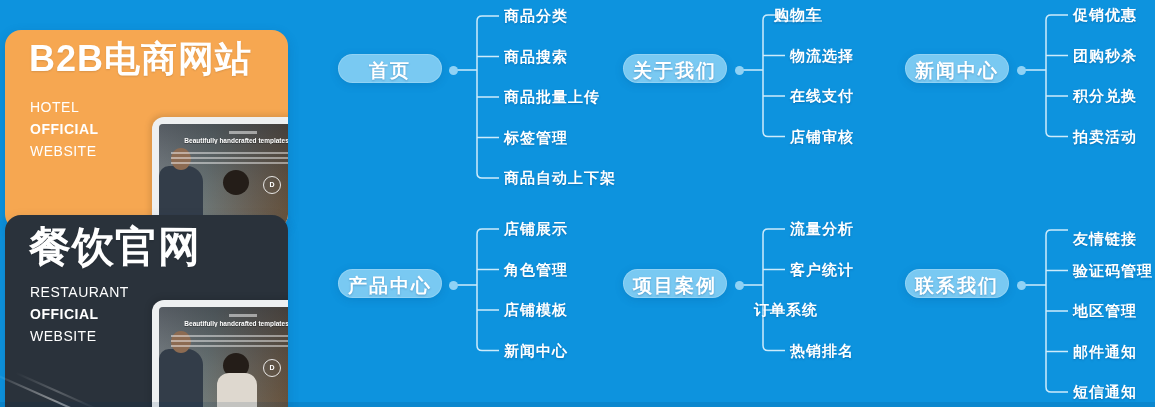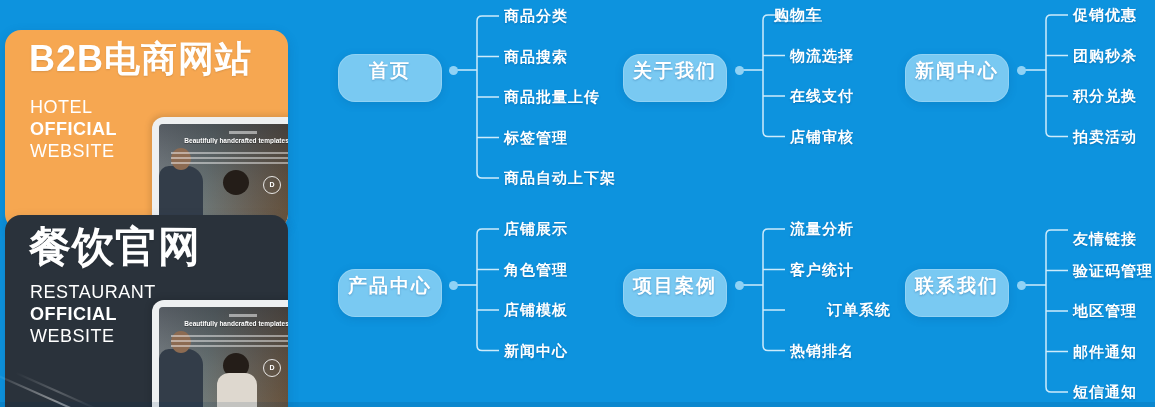--- a/index.html
+++ b/index.html
@@ -12,21 +12,21 @@
 
   
   .card{position:absolute;left:5px;width:283px;border-radius:16px;overflow:hidden;
         box-shadow:0 4px 12px rgba(0,50,100,.18);cursor:pointer;}
   #card0{top:30px;height:200px;}
   #card1{top:215px;height:214px;}
   .card-title{color:#fff;font-weight:bold;padding:8px 0 0 24px;letter-spacing:1px;
               text-shadow:0 1px 2px rgba(0,0,0,.12);white-space:nowrap;}
   #card0 .card-title{font-size:36px;line-height:42px;}
   #card1 .card-title{font-size:42px;line-height:48px;}
-  .card-sub{position:absolute;left:25px;color:#fff;font-size:18px;line-height:22px;letter-spacing:.5px;}
+  .card-sub{position:absolute;left:25px;color:#fff;font-size:14px;line-height:22px;letter-spacing:.5px;}
   #card0 .card-sub{top:66px;}
   #card1 .card-sub{top:66px;}
   .card-sub .sub-line:nth-child(2){font-weight:bold;}
 
   
   .mockup{position:absolute;left:147px;width:175px;height:115px;background:#eef0f1;
           border-radius:12px 0 0 0;padding:7px 0 0 7px;box-sizing:border-box;
           box-shadow:-2px -2px 6px rgba(0,0,0,.12);}
   #card0 .mockup{top:87px;}
   #card1 .mockup{top:85px;}
@@ -40,21 +40,21 @@
   .wbody{position:absolute;left:58px;top:66px;width:40px;height:40px;border-radius:12px 12px 0 0;background:#ded8cf;}
   .shot-kicker{position:absolute;top:7px;left:50%;transform:translateX(-50%);width:28px;height:3px;background:rgba(255,255,255,.5);}
   .shot-heading{position:absolute;top:13px;left:3px;right:0;color:#fff;font-weight:bold;font-size:6.5px;
         text-align:center;white-space:nowrap;overflow:hidden;text-shadow:0 1px 1px rgba(0,0,0,.4);}
   .pline{position:absolute;left:12px;right:6px;height:2px;background:rgba(255,255,255,.45);}
   .p1{top:28px;}.p2{top:33px;}.p3{top:38px;right:34px;}
   .badge{position:absolute;top:52px;left:104px;width:16px;height:16px;border:1px solid rgba(255,255,255,.85);
         border-radius:50%;color:#fff;font-size:7px;line-height:16px;text-align:center;font-weight:bold;}
 
   
-  .pill{position:absolute;width:104px;height:48px;border-radius:17px;color:#fff;
+  .pill{position:absolute;width:104px;height:29px;border-radius:17px;color:#fff;
         font-size:19px;font-weight:bold;text-align:center;line-height:33px;letter-spacing:2px;
         text-shadow:0 1px 2px rgba(0,60,120,.3);
         box-shadow:0 2px 8px rgba(0,70,130,.18), inset 0 0 0 1px rgba(255,255,255,.18);
         cursor:pointer;white-space:nowrap;}
   .cdot{position:absolute;width:9px;height:9px;border-radius:50%;}
   .leaf{position:absolute;transform:translateY(-50%);color:#fff;font-weight:bold;font-size:15px;
         letter-spacing:1px;text-shadow:0 1px 2px rgba(0,60,120,.35);white-space:nowrap;cursor:pointer;}
 
   
   .streak{position:absolute;height:2px;transform-origin:left center;
@@ -148,21 +148,21 @@
     <div class="pill" style="left: 338px; top: 268.5px; background: rgb(121, 201, 242);">产品中心</div>
     <div class="cdot" style="left: 448.5px; top: 280.5px; background: rgb(143, 210, 245);"></div>
     <div class="leaf" style="left: 504px; top: 229px;">店铺展示</div>
     <div class="leaf" style="left: 504px; top: 269.5px;">角色管理</div>
     <div class="leaf" style="left: 504px; top: 310px;">店铺模板</div>
     <div class="leaf" style="left: 504px; top: 350.5px;">新闻中心</div>
     <div class="pill" style="left: 623px; top: 268.5px; background: rgb(121, 201, 242);">项目案例</div>
     <div class="cdot" style="left: 734.5px; top: 280.5px; background: rgb(143, 210, 245);"></div>
     <div class="leaf" style="left: 790px; top: 229px;">流量分析</div>
     <div class="leaf" style="left: 790px; top: 269.5px;">客户统计</div>
-    <div class="leaf" style="left: 827px; top: 310px;">订单系统</div>
+    <div class="leaf" style="left: 754px; top: 310px;">订单系统</div>
     <div class="leaf" style="left: 790px; top: 350.5px;">热销排名</div>
     <div class="pill" style="left: 905px; top: 268.5px; background: rgb(121, 201, 242);">联系我们</div>
     <div class="cdot" style="left: 1016.5px; top: 280.5px; background: rgb(143, 210, 245);"></div>
     <div class="leaf" style="left: 1073px; top: 230px; margin-top: 9px;">友情链接</div>
     <div class="leaf" style="left: 1073px; top: 270.5px; text-align: right;">验证码管理</div>
     <div class="leaf" style="left: 1073px; top: 311px;">地区管理</div>
     <div class="leaf" style="left: 1073px; top: 351.5px;">邮件通知</div>
     <div class="leaf" style="left: 1073px; top: 392px;">短信通知</div>
   </div>
 

